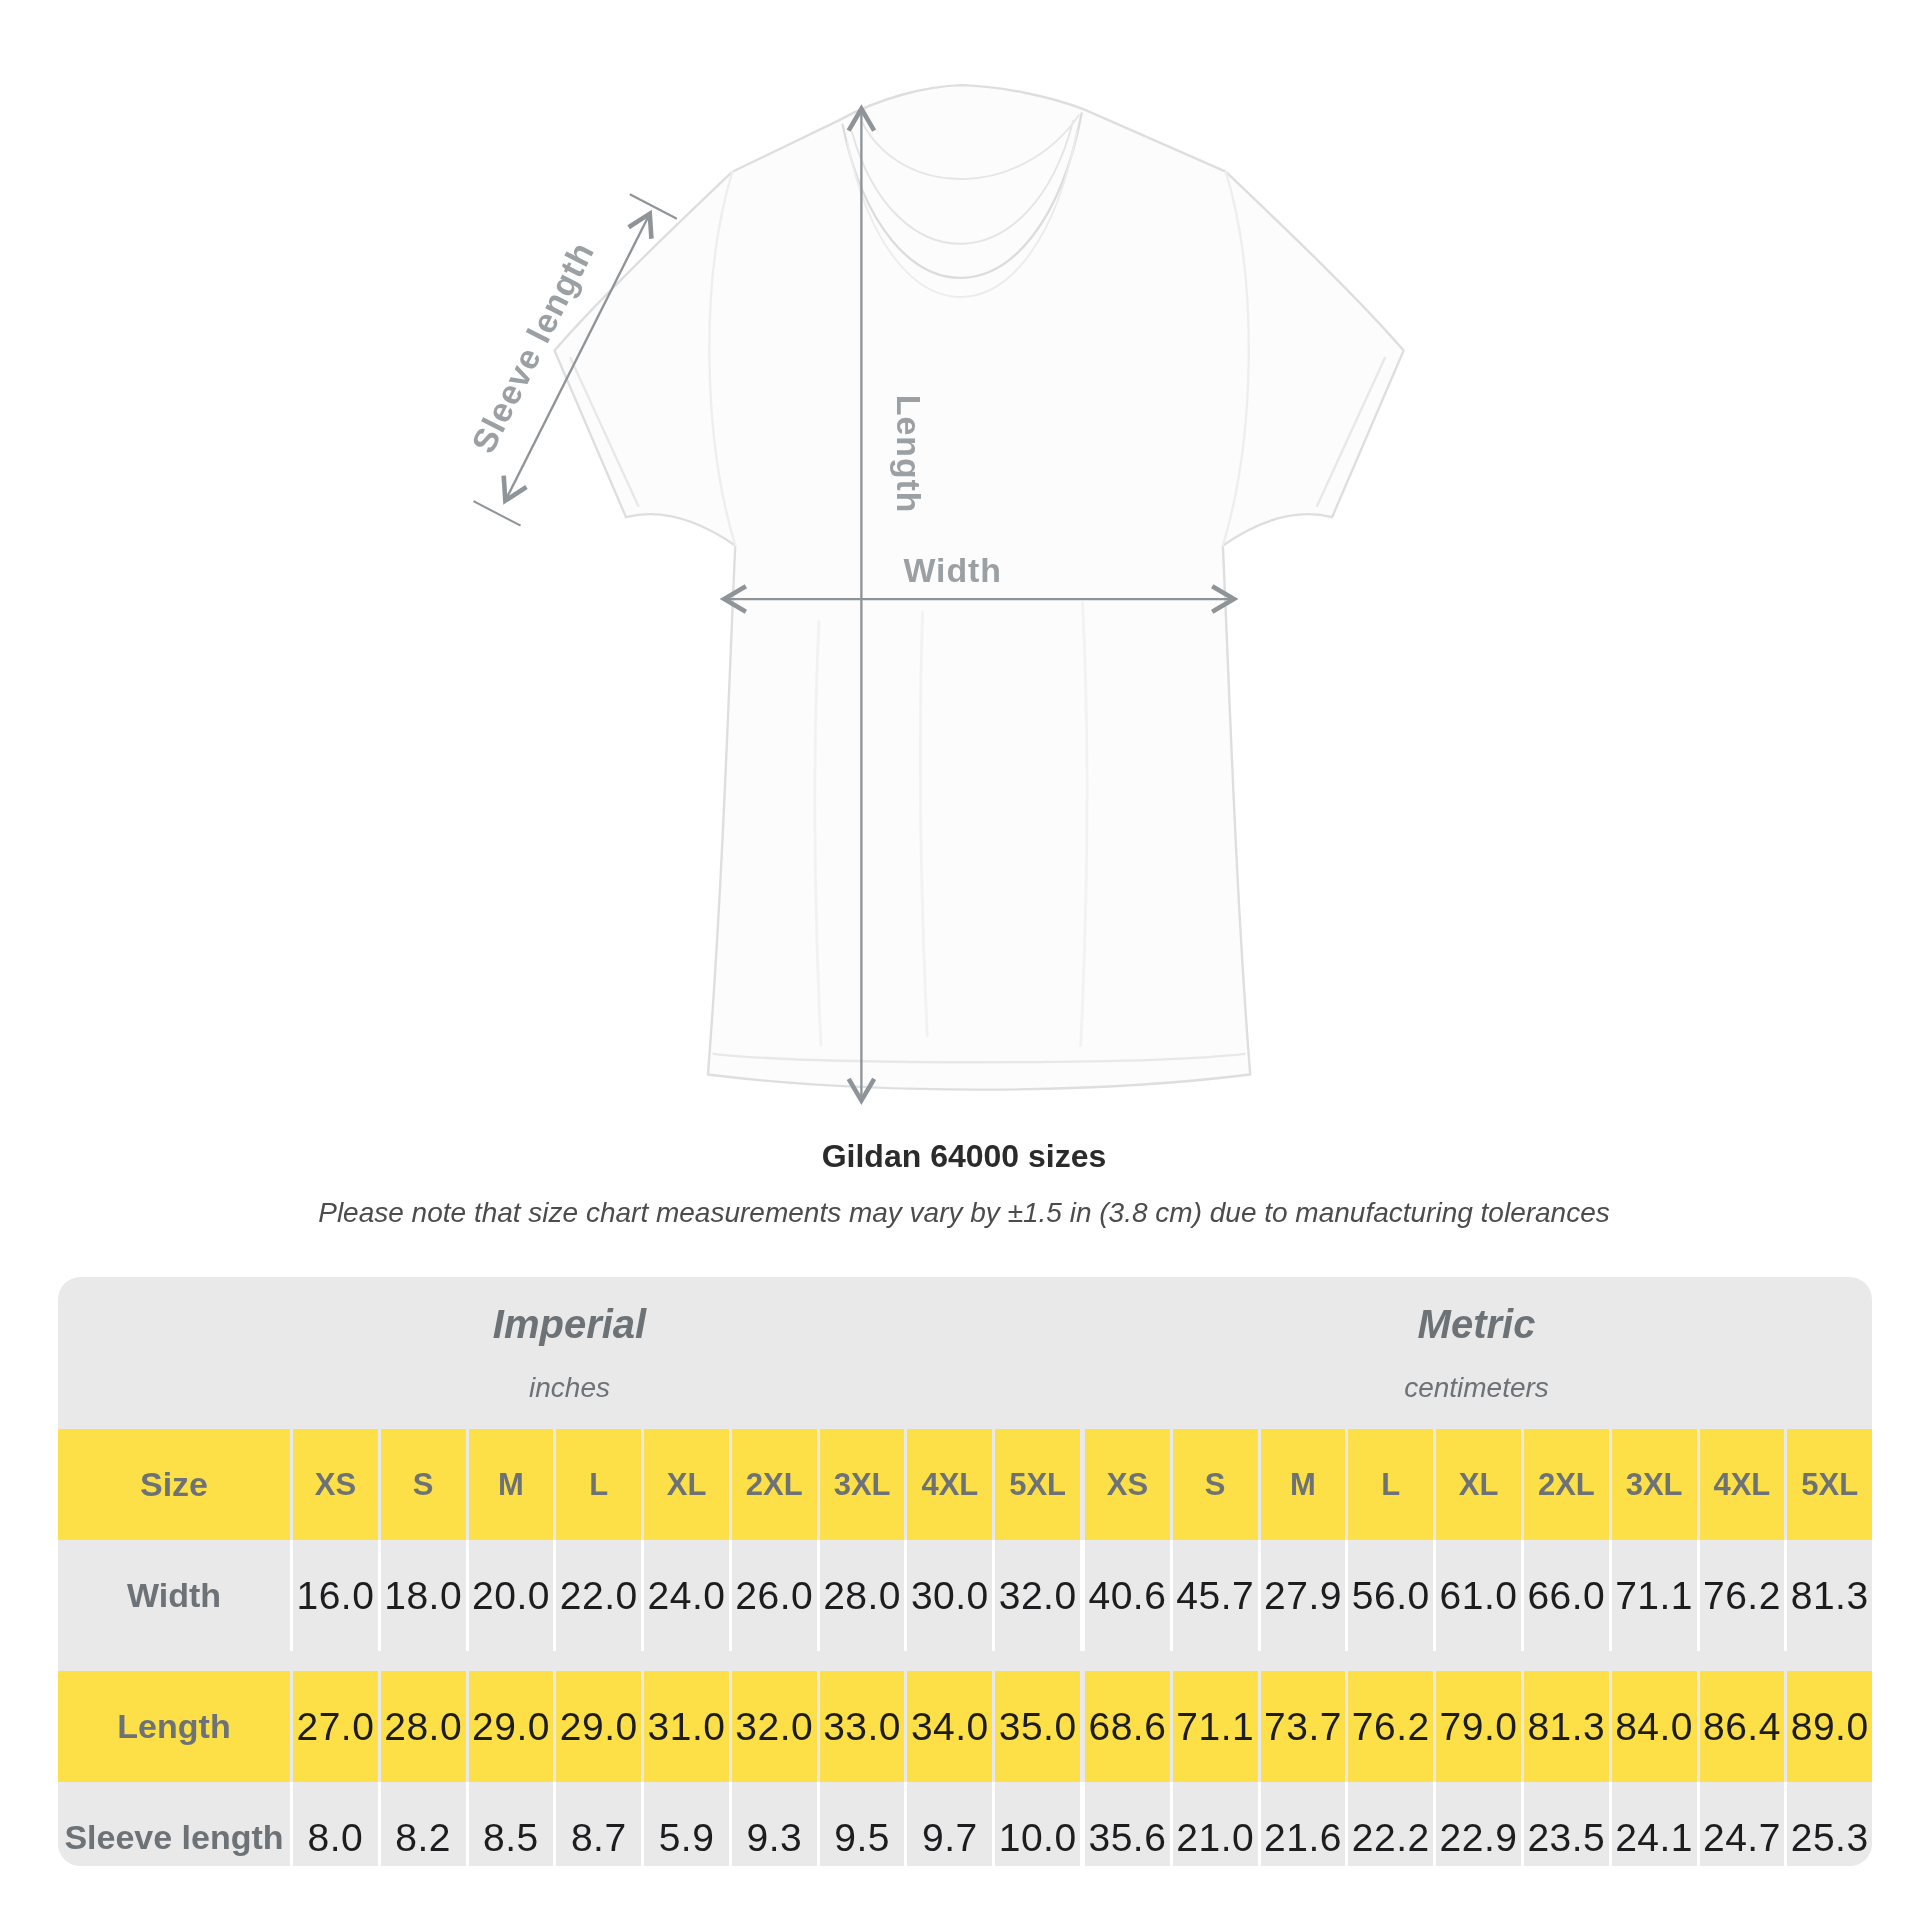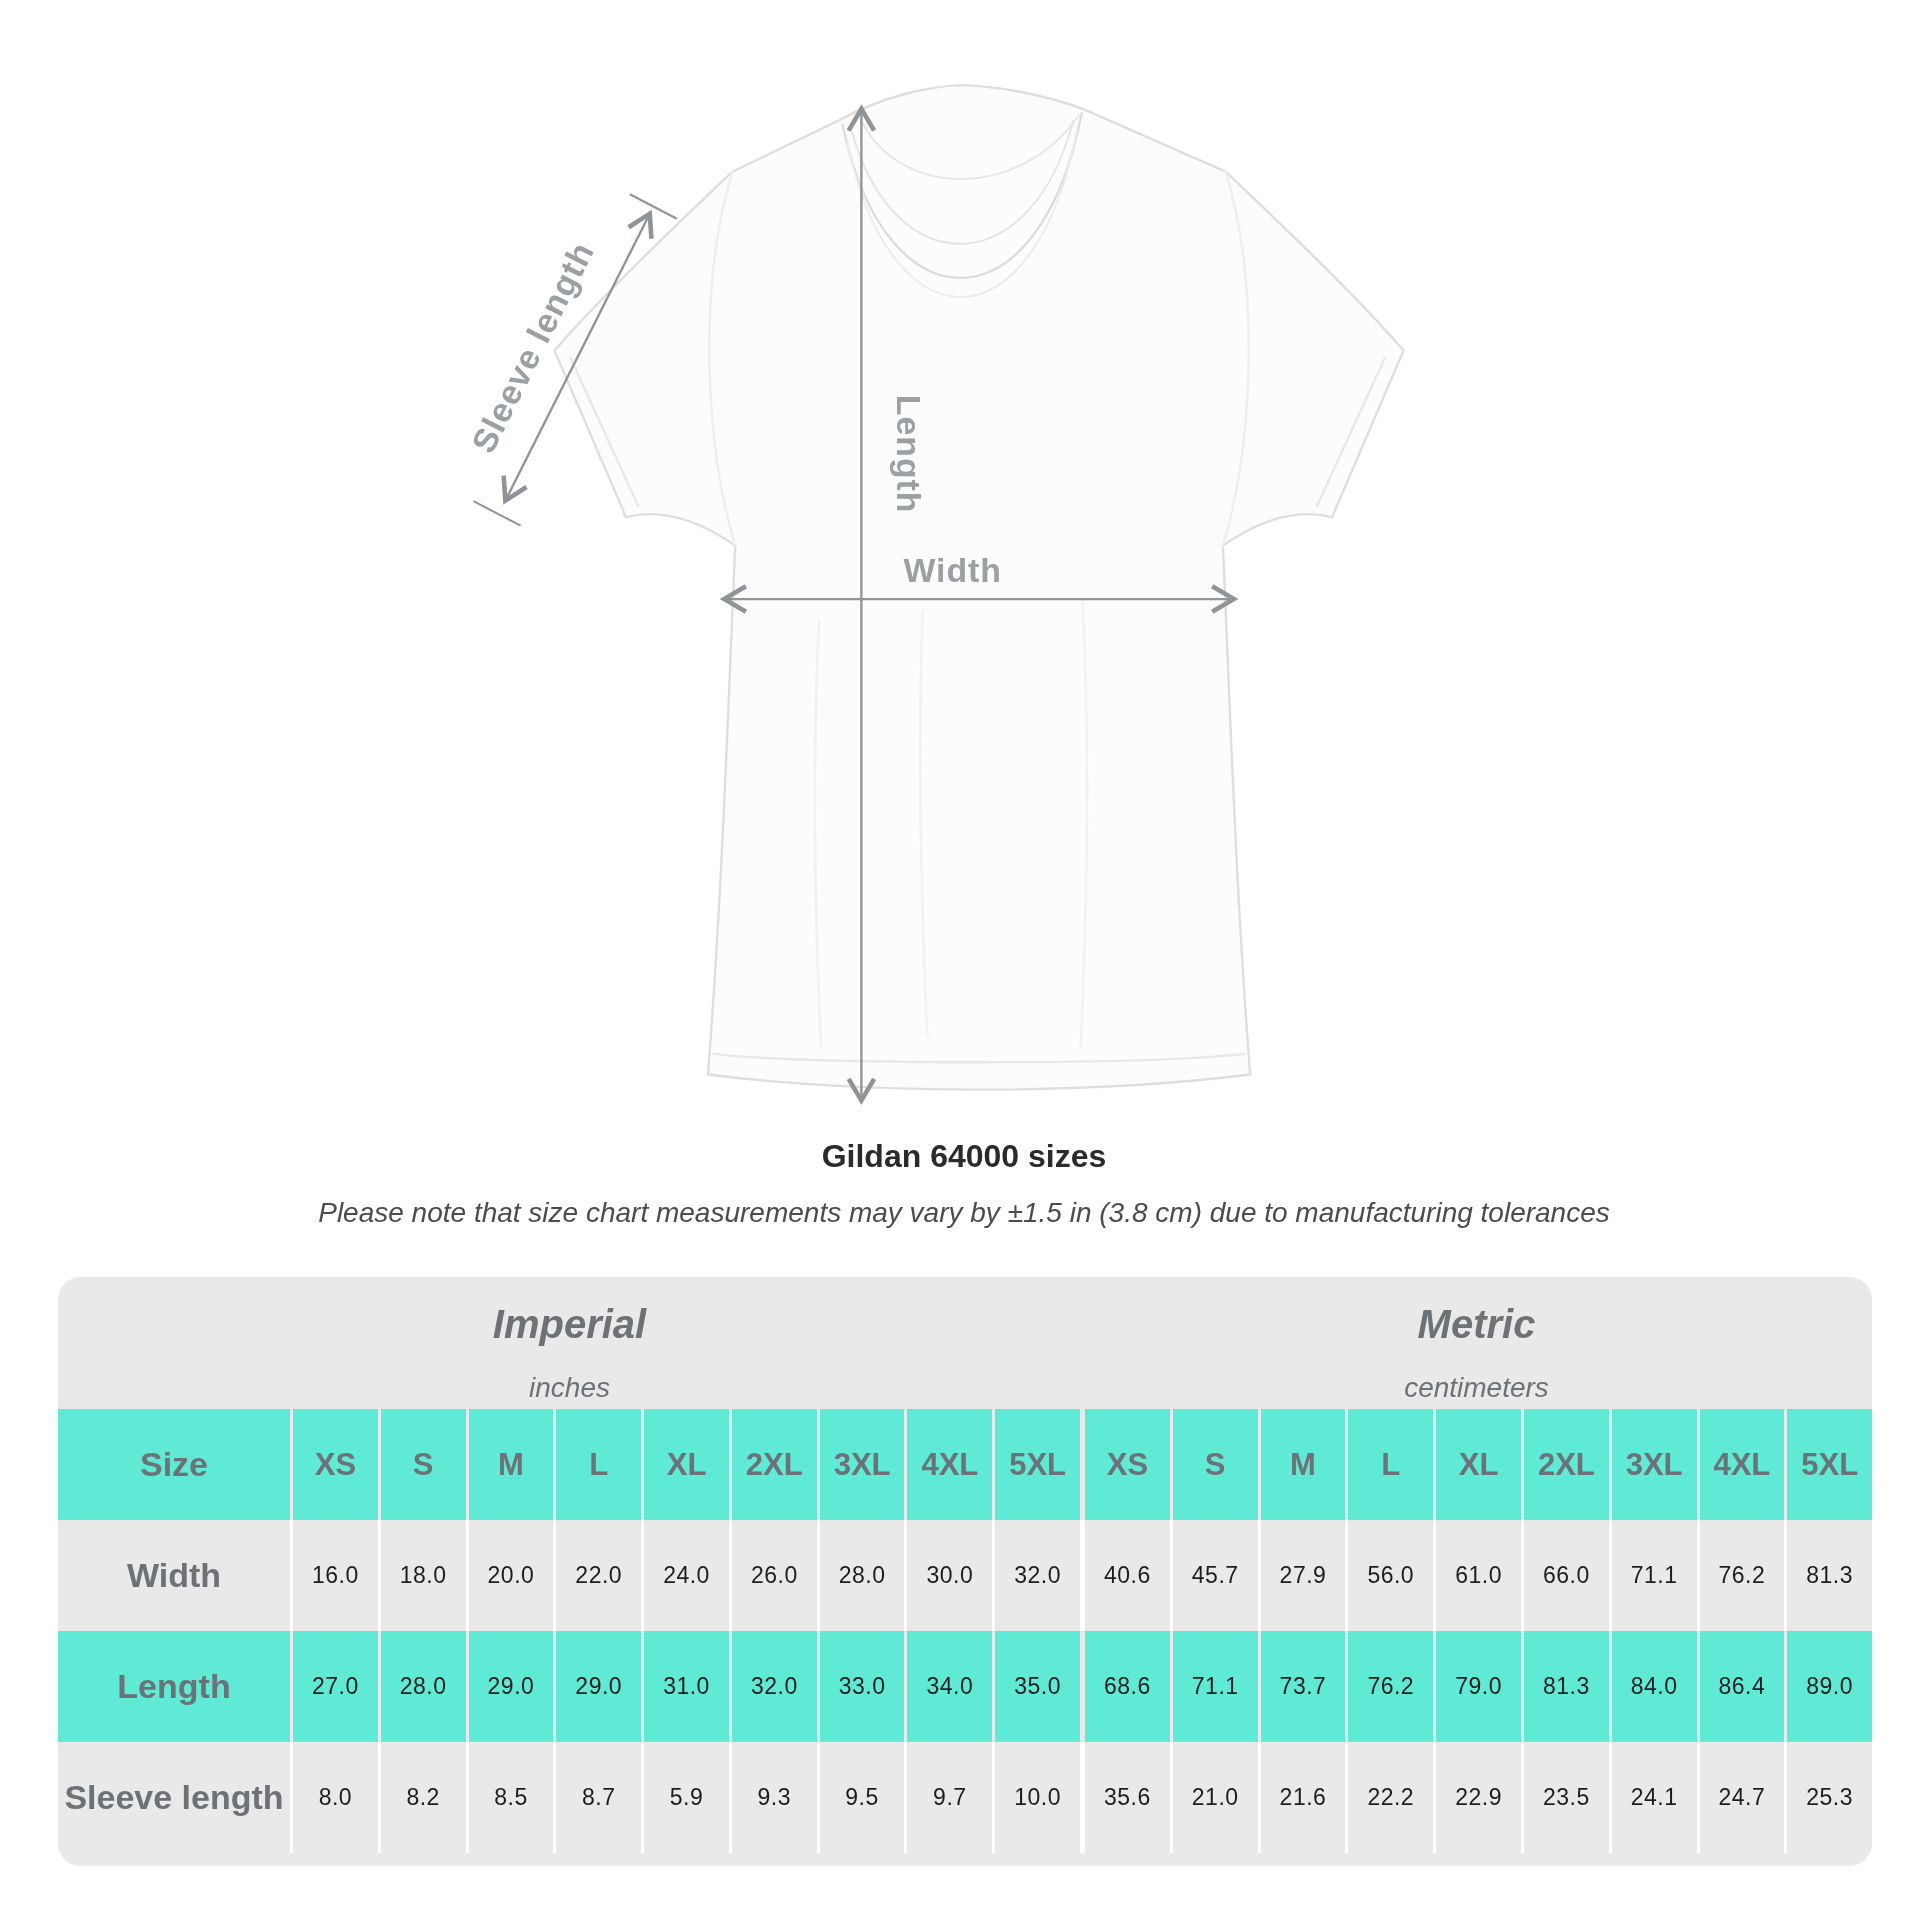--- a/index.html
+++ b/index.html
@@ -22,31 +22,31 @@
   .panel{position:absolute;left:58px;top:1277px;width:1814px;height:589px;
     background:var(--panel);border-radius:22.6px;overflow:hidden;}
   .ghead{display:flex;height:132px;align-items:center;}
   .g{display:flex;flex-direction:column;align-items:center;gap:25px;margin-top:20px;}
   .g1{width:1023px;}
   .g2{width:791px;}
   .gname{font-style:italic;font-weight:700;font-size:40px;color:var(--head);}
   .gunit{font-style:italic;font-weight:400;font-size:28px;color:var(--head);}
 
   .row{display:flex;height:111px;align-items:stretch;}
-  .rw{background:#5eead4;}
+  .rw{background:#fde047;margin-top:20px;}
   .rg{background:var(--panel);}
   .lbl{flex:0 0 232px;display:flex;align-items:center;justify-content:center;
     font-weight:700;font-size:34px;color:var(--head);}
   .c{flex:1 1 0;box-sizing:border-box;display:flex;align-items:center;justify-content:center;
     border-left:3.8px solid transparent;}
   .rw .c{border-left-color:var(--panel);}
   .rg .c{border-left-color:#ffffff;}
   .c.gs{border-left-width:5.6px;}
   .sz{font-weight:700;font-size:31px;color:var(--head);}
-  .num{font-weight:400;font-size:23px;color:var(--num);letter-spacing:0.5px;}
+  .num{font-weight:400;font-size:39px;color:var(--num);letter-spacing:0.5px;}
 </style>
 </head>
 <body style="--panel: #e9e9e9; --dim: #8f9498; --lab: #9aa0a4; --head: #6d7277; --num: #1d1d1f; --title: #2b2b2b; --note: #4c4c4c;">
 
 <div class="shirt-wrap">
   <svg width="1928" height="1121" viewBox="0 0 2048 1190">
     <defs>
       <marker id="ah" viewBox="0 0 12 12" refX="9" refY="6" markerWidth="13" markerHeight="13" orient="auto-start-reverse">
         <path d="M1.5 1 L10 6 L1.5 11" fill="none" stroke="#8f9498" stroke-width="1.8"></path>
       </marker>

